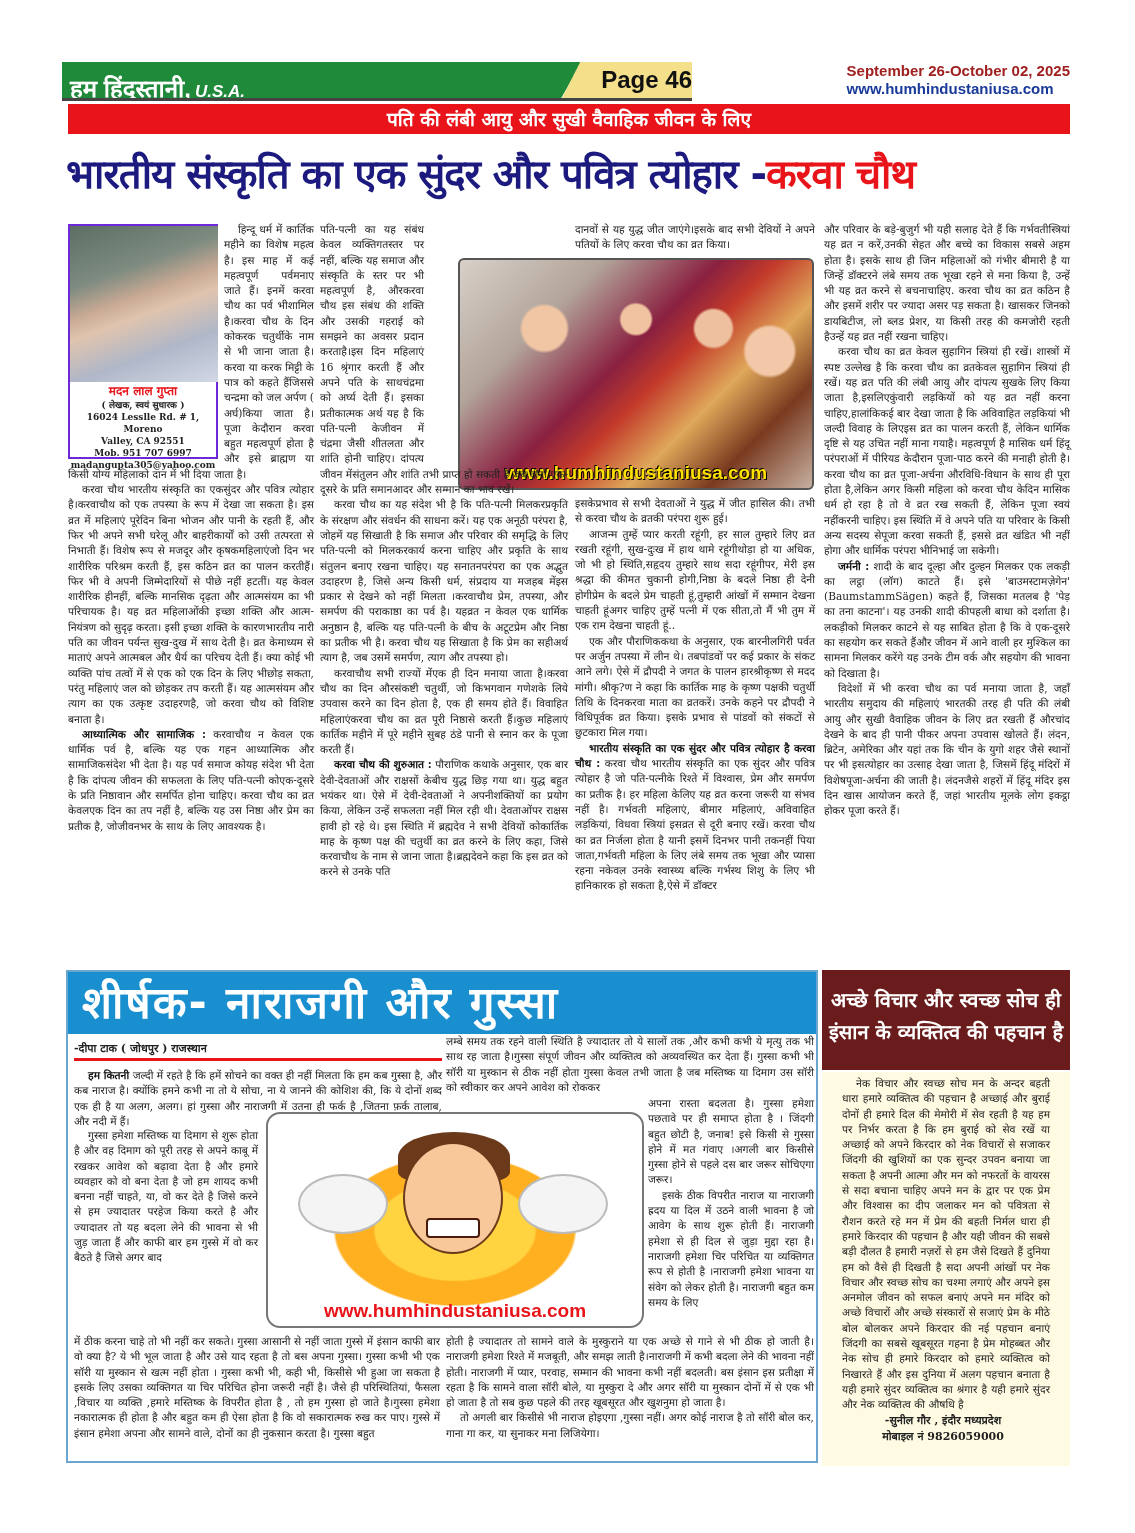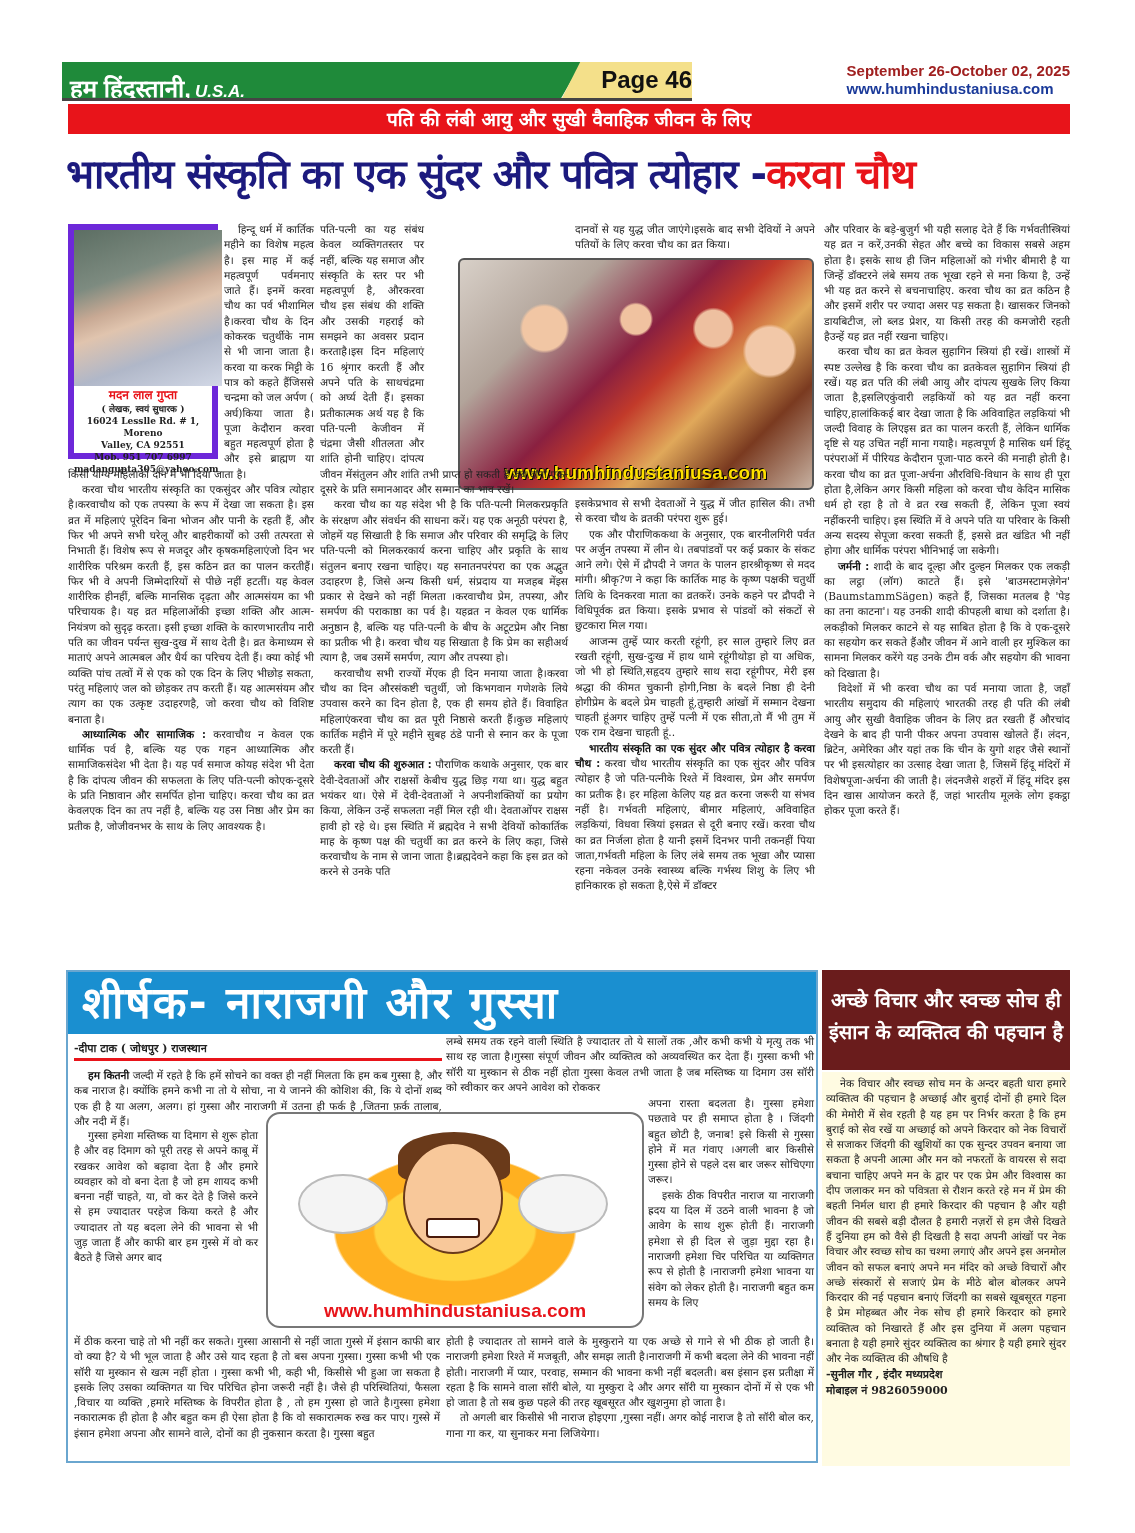--- a/index.html
+++ b/index.html
@@ -12,41 +12,41 @@
 .mast-rule{position:absolute;left:0;top:36px;width:630px;height:3px;background:#444}
 .mast-date{position:absolute;right:4px;top:0;text-align:left;font-family:"Liberation Sans",sans-serif;font-weight:bold;font-size:15px;color:#a02020;line-height:18px}
 .mast-date .url{color:#1a3a9a}
 .red-banner{left:68px;top:104px;width:1002px;height:30px;background:#e8141a;color:#fff;font-family:"DejaVu Sans",sans-serif;font-weight:bold;font-size:19px;text-align:center;line-height:30px}
 .main-head{left:66px;top:140px;width:1010px;height:68px;font-family:"DejaVu Sans",sans-serif;font-weight:bold;font-size:40px;line-height:68px;color:#1c1a7e;white-space:nowrap;letter-spacing:-1px}
 .main-head .hl{color:#e8141a}
 .col{font-size:10.6px;line-height:15.3px;text-align:justify;color:#222}
 .col p{text-indent:14px}
 .col p.noind{text-indent:0}
 .col b{color:#111}
-.author-box{float:left;width:150px;height:235px;margin:2px 6px 2px 0;border:6px solid #6d28d9;background:#fff}
+.author-box{float:left;width:150px;height:235px;margin:2px 6px 2px 0;border:2px solid #6d28d9;background:#fff}
 .author-photo{width:148px;height:156px;background:linear-gradient(160deg,#5c6e63 0%,#7d8b80 30%,#c8a994 45%,#e0c4ae 55%,#b0b7c8 75%,#d2d8e6 100%)}
 .author-cap{text-align:center;font-family:"DejaVu Serif",serif;font-size:9px;line-height:12px;font-weight:bold;color:#222;padding-top:2px}
 .author-cap .nm{color:#e8141a;font-size:12px;line-height:15px}
 .photo{position:absolute;left:458px;top:258px;width:356px;height:232px;border:2px solid #555;border-radius:6px;overflow:hidden;background:linear-gradient(135deg,#d8d0c8 0%,#b2a49a 25%,#8a2040 45%,#c23a2a 55%,#e0a85a 68%,#7a3a20 82%,#c6b0a0 100%)}
 .photo .wm{position:absolute;left:0;bottom:4px;width:100%;text-align:center;font-family:"Liberation Sans",sans-serif;font-weight:bold;font-size:19px;color:#ffe000;text-shadow:1px 1px 0 #000,-1px -1px 0 #000}
 .photo .figs{position:absolute;left:0;top:0;width:100%;height:100%;background:radial-gradient(circle at 24% 30%,#f1c6a4 0 7%,transparent 8%),radial-gradient(circle at 50% 26%,#f0c2a0 0 6%,transparent 7%),radial-gradient(circle at 72% 30%,#eec0a0 0 6%,transparent 7%),radial-gradient(circle at 88% 40%,#f2c8a8 0 7%,transparent 8%)}
 .flt-photo{float:right;width:138px;height:230px;margin:0 0 2px 6px}
 .box2{left:66px;top:970px;width:752px;height:493px;border:2px solid #6aa6cf}
 .box2-title{position:absolute;left:0;top:0;width:100%;height:62px;background:#1a8fd0;color:#fff;font-family:"DejaVu Sans",sans-serif;font-weight:bold;font-size:44px;line-height:62px;padding-left:14px;letter-spacing:2px}
 .byline{position:absolute;left:6px;top:68px;font-size:11px;font-weight:bold;color:#222}
 .redline{position:absolute;left:6px;top:86px;width:368px;height:3px;background:#e8141a}
 .cartoon{position:absolute;left:198px;top:140px;width:378px;height:216px;border:2px solid #777;border-radius:14px;overflow:hidden;background:radial-gradient(ellipse at 50% 55%,#ffd440 0 30%,#ffb020 31% 45%,#fff 46%)}
 .cartoon .wm{position:absolute;left:0;bottom:4px;width:100%;text-align:center;font-family:"Liberation Sans",sans-serif;font-weight:bold;font-size:19px;color:#e8141a}
 .cartoon .face{position:absolute;left:135px;top:28px;width:100px;height:112px;border-radius:50%;background:#f8c89a;border:2px solid #6a3a1a}
 .cartoon .hair{position:absolute;left:130px;top:18px;width:112px;height:50px;border-radius:50% 50% 20% 20%;background:#6a3a1a}
 .cartoon .mouth{position:absolute;left:158px;top:104px;width:54px;height:20px;background:#fff;border:2px solid #4a1a0a;border-radius:4px}
 .cartoon .steam{position:absolute;top:60px;width:90px;height:60px;border-radius:50%;background:#f4f4f4;border:2px solid #bbb}
 .box3{left:822px;top:970px;width:248px;height:100px;background:#6a1c1c;color:#fff;font-family:"DejaVu Sans",sans-serif;font-weight:bold;font-size:20px;line-height:32px;text-align:center;padding-top:14px}
-.box3-body{left:822px;top:1072px;width:248px;height:394px;background:#fffbe2;padding:4px 4px;font-size:10.6px;line-height:15.3px;text-align:justify}
-.sig{text-align:left;font-weight:bold;font-size:11px;line-height:16px;padding-right:6px}
+.box3-body{left:822px;top:1072px;width:248px;height:394px;background:#fffbe2;padding:4px 20px;font-size:10.6px;line-height:15.3px;text-align:justify}
+.sig{text-align:center;font-weight:bold;font-size:11px;line-height:16px;padding-right:6px}
 </style>
 </head>
 <body>
 
 <div class="abs masthead">
   <div class="mast-green"><span>हम हिंदुस्तानी,</span><span class="usa">U.S.A.</span></div>
   <div class="mast-page">Page 46</div>
   <div class="mast-rule"></div>
   <div class="mast-date">
     <div>September 26-October 02, 2025</div>
@@ -84,22 +84,22 @@
   <p>करवा चौथ का यह संदेश भी है कि पति-पत्नी मिलकरप्रकृति के संरक्षण और संवर्धन की साधना करें। यह एक अनूठी परंपरा है, जोहमें यह सिखाती है कि समाज और परिवार की समृद्धि के लिए पति-पत्नी को मिलकरकार्य करना चाहिए और प्रकृति के साथ संतुलन बनाए रखना चाहिए। यह सनातनपरंपरा का एक अद्भुत उदाहरण है, जिसे अन्य किसी धर्म, संप्रदाय या मजहब मेंइस प्रकार से देखने को नहीं मिलता ।करवाचौथ प्रेम, तपस्या, और समर्पण की पराकाष्ठा का पर्व है। यहव्रत न केवल एक धार्मिक अनुष्ठान है, बल्कि यह पति-पत्नी के बीच के अटूटप्रेम और निष्ठा का प्रतीक भी है। करवा चौथ यह सिखाता है कि प्रेम का सहीअर्थ त्याग है, जब उसमें समर्पण, त्याग और तपस्या हो।</p>
   <p>करवाचौथ सभी राज्यों मेंएक ही दिन मनाया जाता है।करवा चौथ का दिन औरसंकष्टी चतुर्थी, जो किभगवान गणेशके लिये उपवास करने का दिन होता है, एक ही समय होते हैं। विवाहित महिलाएंकरवा चौथ का व्रत पूरी निष्ठासे करती हैं।कुछ महिलाएं कार्तिक महीने में पूरे महीने सुबह ठंडे पानी से स्नान कर के पूजा करती हैं।</p>
   <p><b>करवा चौथ की शुरुआत :</b> <span>पौराणिक कथाके अनुसार, एक बार देवी-देवताओं और राक्षसों केबीच युद्ध छिड़ गया था। युद्ध बहुत भयंकर था। ऐसे में देवी-देवताओं ने अपनीशक्तियों का प्रयोग किया, लेकिन उन्हें सफलता नहीं मिल रही थी। देवताओंपर राक्षस हावी हो रहे थे। इस स्थिति में ब्रह्मदेव ने सभी देवियों कोकार्तिक माह के कृष्ण पक्ष की चतुर्थी का व्रत करने के लिए कहा, जिसे करवाचौथ के नाम से जाना जाता है।ब्रह्मदेवने कहा कि इस व्रत को करने से उनके पति</span></p>
 </div>
 
 <div class="abs col" style="left:575px;top:222px;width:240px">
   <p class="noind">दानवों से यह युद्ध जीत जाएंगे।इसके बाद सभी देवियों ने अपने पतियों के लिए करवा चौथ का व्रत किया।</p>
 </div>
 <div class="abs col" style="left:575px;top:496px;width:240px">
   <p class="noind">इसकेप्रभाव से सभी देवताओं ने युद्ध में जीत हासिल की। तभी से करवा चौथ के व्रतकी परंपरा शुरू हुई।</p>
+  <p>आजन्म तुम्हें प्यार करती रहूंगी, हर साल तुम्हारे लिए व्रत रखती रहूंगी, सुख-दुःख में हाथ थामे रहूंगीथोड़ा हो या अधिक, जो भी हो स्थिति,सहृदय तुम्हारे साथ सदा रहूंगीपर, मेरी इस श्रद्धा की कीमत चुकानी होगी,निष्ठा के बदले निष्ठा ही देनी होगीप्रेम के बदले प्रेम चाहती हूं,तुम्हारी आंखों में सम्मान देखना चाहती हूंअगर चाहिए तुम्हें पत्नी में एक सीता,तो मैं भी तुम में एक राम देखना चाहती हूं..</p>
   <p>एक और पौराणिककथा के अनुसार, एक बारनीलगिरी पर्वत पर अर्जुन तपस्या में लीन थे। तबपांडवों पर कई प्रकार के संकट आने लगे। ऐसे में द्रौपदी ने जगत के पालन हारश्रीकृष्ण से मदद मांगी। श्रीकृ?ण ने कहा कि कार्तिक माह के कृष्ण पक्षकी चतुर्थी तिथि के दिनकरवा माता का व्रतकरें। उनके कहने पर द्रौपदी ने विधिपूर्वक व्रत किया। इसके प्रभाव से पांडवों को संकटों से छुटकारा मिल गया।</p>
-  <p>आजन्म तुम्हें प्यार करती रहूंगी, हर साल तुम्हारे लिए व्रत रखती रहूंगी, सुख-दुःख में हाथ थामे रहूंगीथोड़ा हो या अधिक, जो भी हो स्थिति,सहृदय तुम्हारे साथ सदा रहूंगीपर, मेरी इस श्रद्धा की कीमत चुकानी होगी,निष्ठा के बदले निष्ठा ही देनी होगीप्रेम के बदले प्रेम चाहती हूं,तुम्हारी आंखों में सम्मान देखना चाहती हूंअगर चाहिए तुम्हें पत्नी में एक सीता,तो मैं भी तुम में एक राम देखना चाहती हूं..</p>
   <p><b>भारतीय संस्कृति का एक सुंदर और पवित्र त्योहार है करवा चौथ :</b> <span>करवा चौथ भारतीय संस्कृति का एक सुंदर और पवित्र त्योहार है जो पति-पत्नीके रिश्ते में विश्वास, प्रेम और समर्पण का प्रतीक है। हर महिला केलिए यह व्रत करना जरूरी या संभव नहीं है। गर्भवती महिलाएं, बीमार महिलाएं, अविवाहित लड़कियां, विधवा स्त्रियां इसव्रत से दूरी बनाए रखें। करवा चौथ का व्रत निर्जला होता है यानी इसमें दिनभर पानी तकनहीं पिया जाता,गर्भवती महिला के लिए लंबे समय तक भूखा और प्यासा रहना नकेवल उनके स्वास्थ्य बल्कि गर्भस्थ शिशु के लिए भी हानिकारक हो सकता है,ऐसे में डॉक्टर</span></p>
 </div>
 
 <div class="abs col" style="left:824px;top:222px;width:246px">
   <p class="noind">और परिवार के बड़े-बुजुर्ग भी यही सलाह देते हैं कि गर्भवतीस्त्रियां यह व्रत न करें,उनकी सेहत और बच्चे का विकास सबसे अहम होता है। इसके साथ ही जिन महिलाओं को गंभीर बीमारी है या जिन्हें डॉक्टरने लंबे समय तक भूखा रहने से मना किया है, उन्हें भी यह व्रत करने से बचनाचाहिए. करवा चौथ का व्रत कठिन है और इसमें शरीर पर ज्यादा असर पड़ सकता है। खासकर जिनको डायबिटीज, लो ब्लड प्रेशर, या किसी तरह की कमजोरी रहती हैउन्हें यह व्रत नहीं रखना चाहिए।</p>
   <p>करवा चौथ का व्रत केवल सुहागिन स्त्रियां ही रखें। शास्त्रों में स्पष्ट उल्लेख है कि करवा चौथ का व्रतकेवल सुहागिन स्त्रियां ही रखें। यह व्रत पति की लंबी आयु और दांपत्य सुखके लिए किया जाता है,इसलिएकुंवारी लड़कियों को यह व्रत नहीं करना चाहिए,हालांकिकई बार देखा जाता है कि अविवाहित लड़कियां भी जल्दी विवाह के लिएइस व्रत का पालन करती हैं, लेकिन धार्मिक दृष्टि से यह उचित नहीं माना गयाहै। महत्वपूर्ण है मासिक धर्म हिंदू परंपराओं में पीरियड केदौरान पूजा-पाठ करने की मनाही होती है। करवा चौथ का व्रत पूजा-अर्चना औरविधि-विधान के साथ ही पूरा होता है,लेकिन अगर किसी महिला को करवा चौथ केदिन मासिक धर्म हो रहा है तो वे व्रत रख सकती हैं, लेकिन पूजा स्वयं नहींकरनी चाहिए। इस स्थिति में वे अपने पति या परिवार के किसी अन्य सदस्य सेपूजा करवा सकती हैं, इससे व्रत खंडित भी नहीं होगा और धार्मिक परंपरा भीनिभाई जा सकेगी।</p>
   <p><b>जर्मनी :</b> <span>शादी के बाद दूल्हा और दुल्हन मिलकर एक लकड़ी का लट्ठा (लॉग) काटते हैं। इसे 'बाउमस्टामज़ेगेन' (BaumstammSägen) कहते हैं, जिसका मतलब है 'पेड़ का तना काटना'। यह उनकी शादी कीपहली बाधा को दर्शाता है। लकड़ीको मिलकर काटने से यह साबित होता है कि वे एक-दूसरे का सहयोग कर सकते हैंऔर जीवन में आने वाली हर मुश्किल का सामना मिलकर करेंगे यह उनके टीम वर्क और सहयोग की भावना को दिखाता है।</span></p>
   <p>विदेशों में भी करवा चौथ का पर्व मनाया जाता है, जहाँ भारतीय समुदाय की महिलाएं भारतकी तरह ही पति की लंबी आयु और सुखी वैवाहिक जीवन के लिए व्रत रखती हैं औरचांद देखने के बाद ही पानी पीकर अपना उपवास खोलते हैं। लंदन, ब्रिटेन, अमेरिका और यहां तक कि चीन के युगो शहर जैसे स्थानों पर भी इसत्योहार का उत्साह देखा जाता है, जिसमें हिंदू मंदिरों में विशेषपूजा-अर्चना की जाती है। लंदनजैसे शहरों में हिंदू मंदिर इस दिन खास आयोजन करते हैं, जहां भारतीय मूलके लोग इकट्ठा होकर पूजा करते हैं।</p>
 </div>
 

